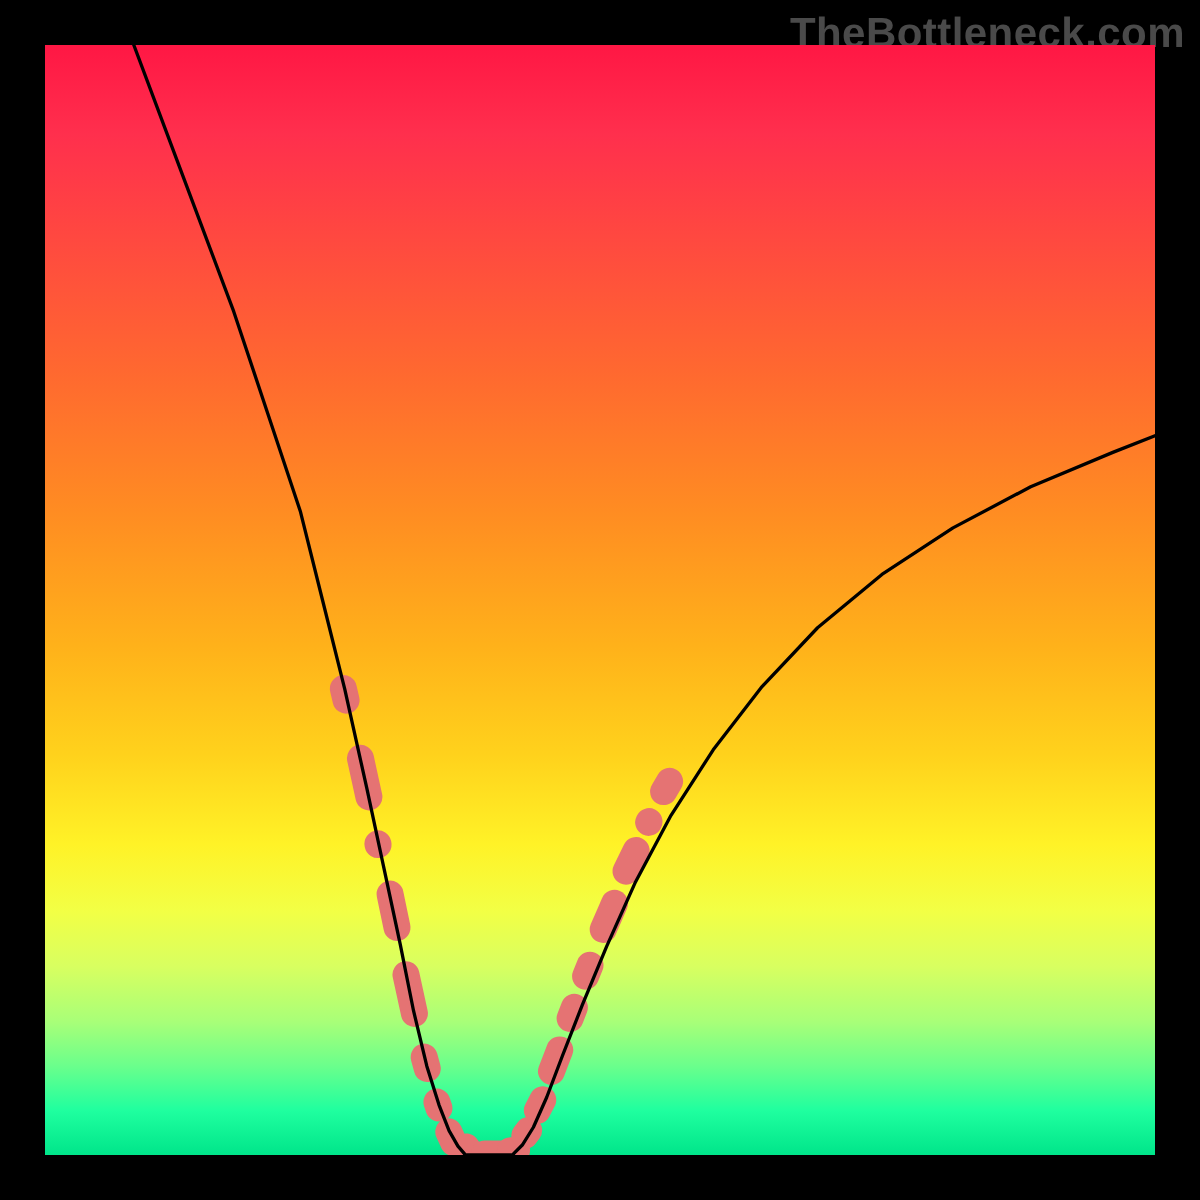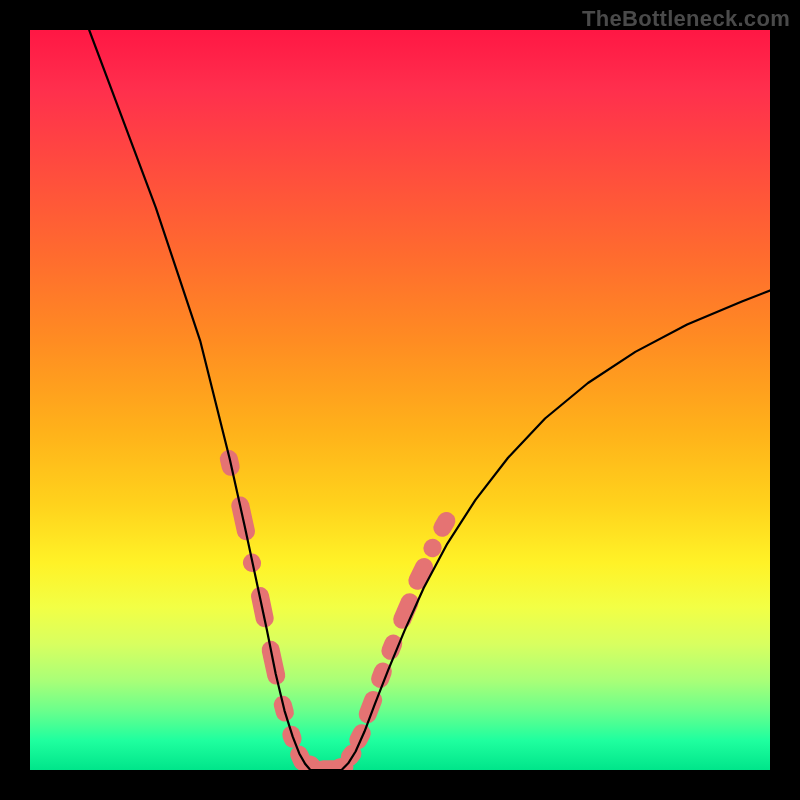--- a/index.html
+++ b/index.html
@@ -43,21 +43,21 @@
       #6aff8c 92%,
       #1fff9f 96%,
       #00e58a 100%
     );
   }
   .watermark {
     position: absolute;
     top: 6px;
     right: 10px;
     color: #4a4a4a;
-    font-size: 22px;
+    font-size: 28px;
     font-weight: 600;
     letter-spacing: 0.3px;
     user-select: none;
   }
   svg.curves {
     position: absolute;
     inset: 0;
   }
 </style>
 </head>

